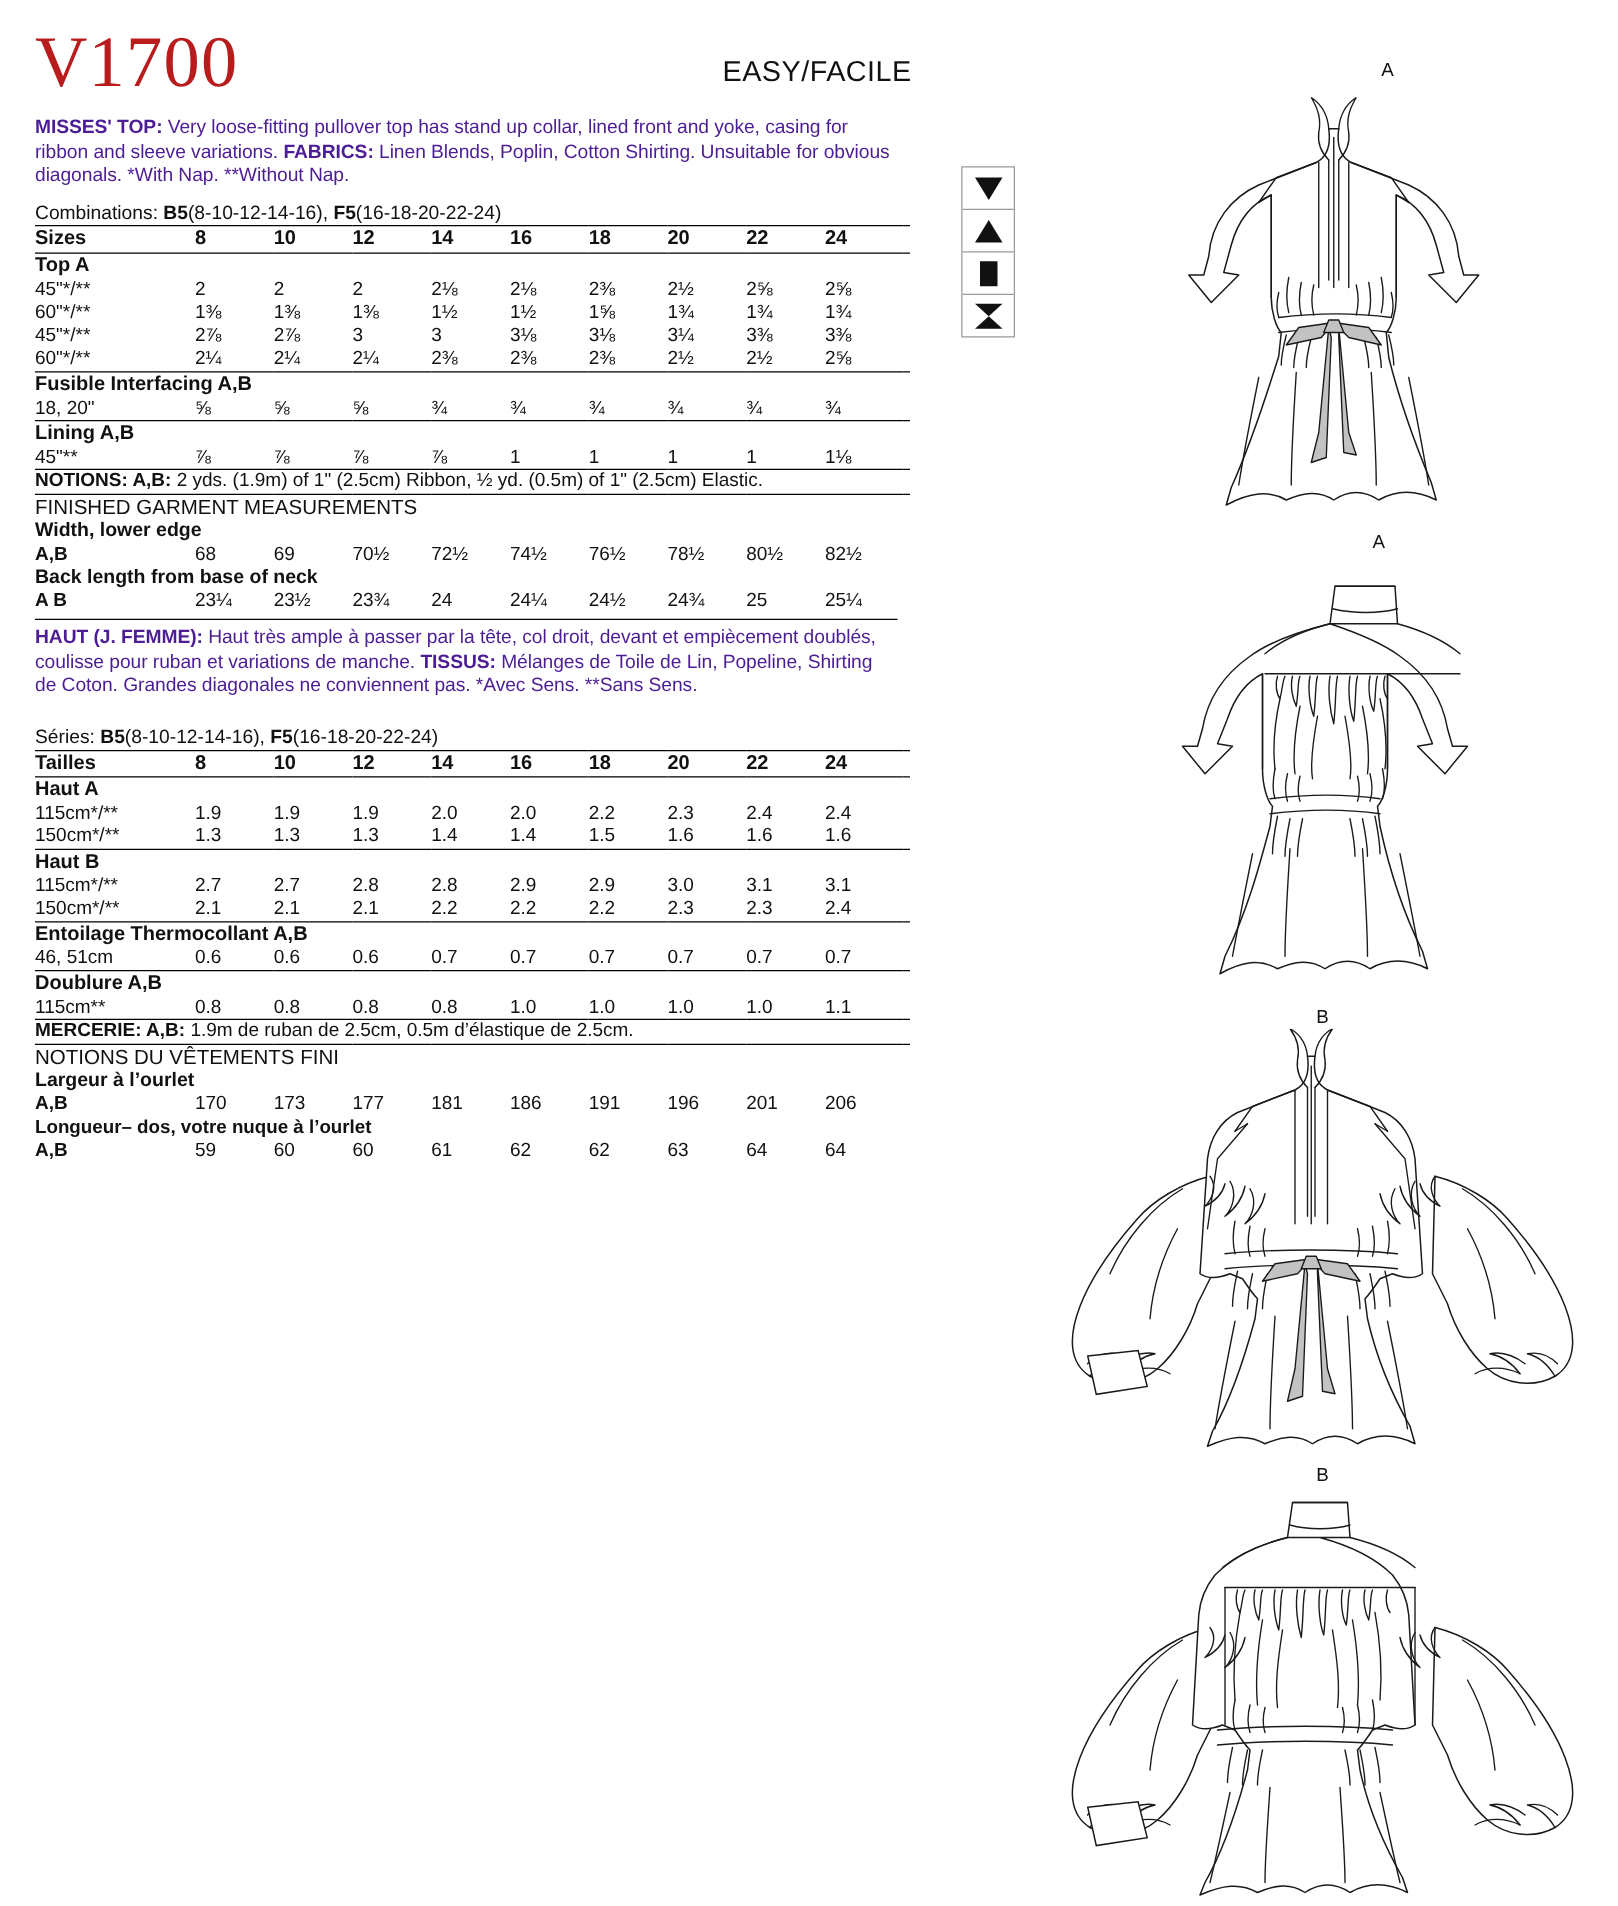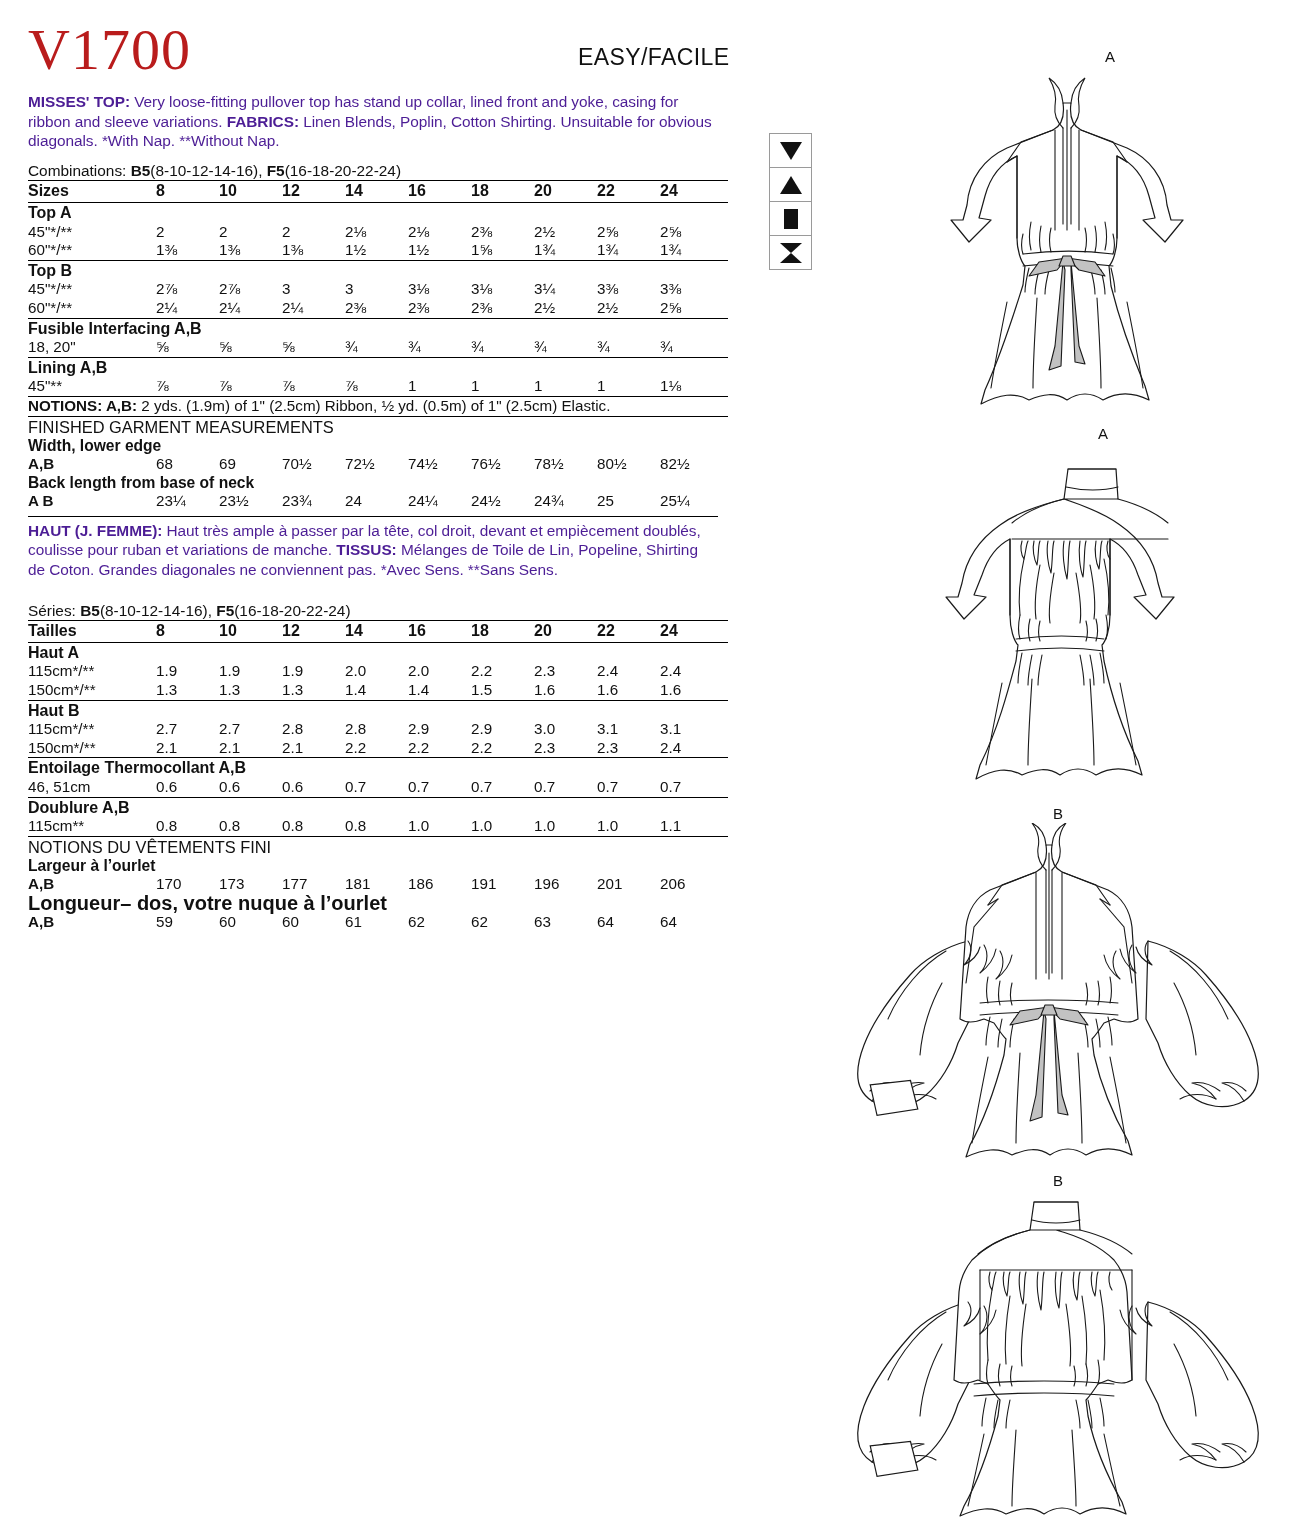--- a/index.html
+++ b/index.html
@@ -129,23 +129,20 @@
         <td>1⅜</td>
         <td>1½</td>
         <td>1½</td>
         <td>1⅝</td>
         <td>1¾</td>
         <td>1¾</td>
         <td>1¾</td>
         <td></td>
       </tr>
 
-      <tr class="secthead rule-thin">
-        <td colspan="11">Top B</td>
-      </tr>
       <tr>
         <td>45"*/**</td>
         <td>2⅞</td>
         <td>2⅞</td>
         <td>3</td>
         <td>3</td>
         <td>3⅛</td>
         <td>3⅛</td>
         <td>3¼</td>
         <td>3⅜</td>
@@ -371,20 +368,25 @@
         <td>0.8</td>
         <td>0.8</td>
         <td>1.0</td>
         <td>1.0</td>
         <td>1.0</td>
         <td>1.0</td>
         <td>1.1</td>
         <td></td>
       </tr>
 
+      <tr class="rule-thin">
+        <td colspan="11" class="fullline">
+          <b>MERCERIE: A,B:</b><span> 1.9m de ruban de 2.5cm, 0.5m d’élastique de 2.5cm.</span>
+        </td>
+      </tr>
 
       <tr class="rule-thin">
         <td colspan="11" style="font-size:16.4px;line-height:20px;">NOTIONS DU VÊTEMENTS FINI</td>
       </tr>
       <tr>
         <td colspan="11" class="bold" style="font-size:15.6px;margin-top:25px;">Largeur à l’ourlet</td>
       </tr>
       <tr>
         <td class="bold">A,B</td>
         <td>170</td>
@@ -392,21 +394,21 @@
         <td>177</td>
         <td>181</td>
         <td>186</td>
         <td>191</td>
         <td>196</td>
         <td>201</td>
         <td>206</td>
         <td></td>
       </tr>
       <tr>
-        <td colspan="11" class="bold" style="font-size:20px;">Longueur– dos, votre nuque à l’ourlet</td>
+        <td colspan="11" class="bold" style="font-size:15px;">Longueur– dos, votre nuque à l’ourlet</td>
       </tr>
       <tr>
         <td class="bold">A,B</td>
         <td>59</td>
         <td>60</td>
         <td>60</td>
         <td>61</td>
         <td>62</td>
         <td>62</td>
         <td>63</td>

